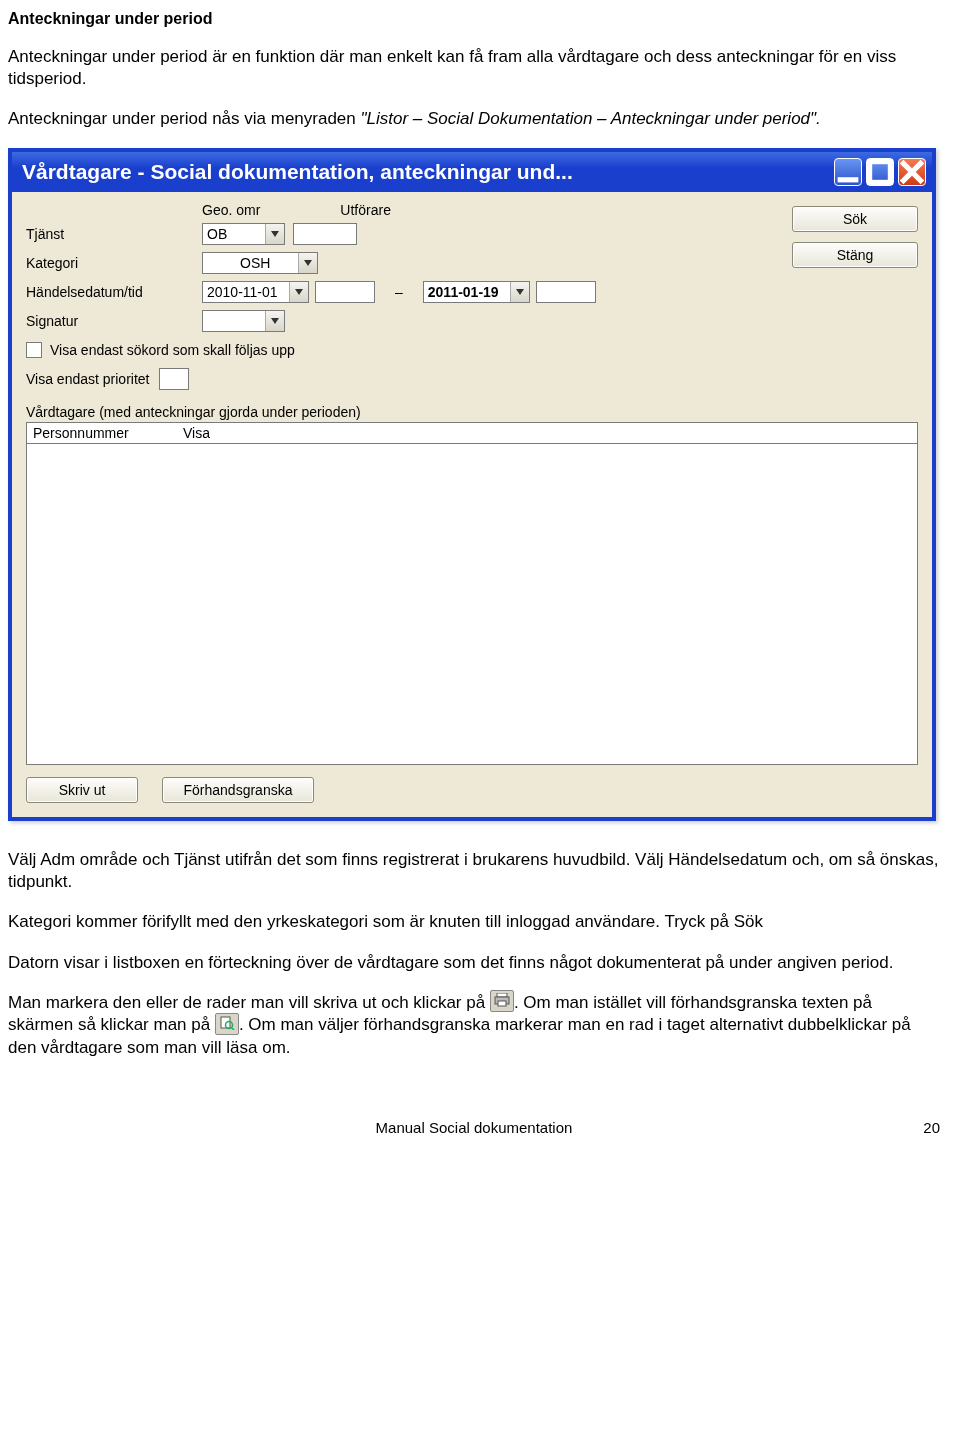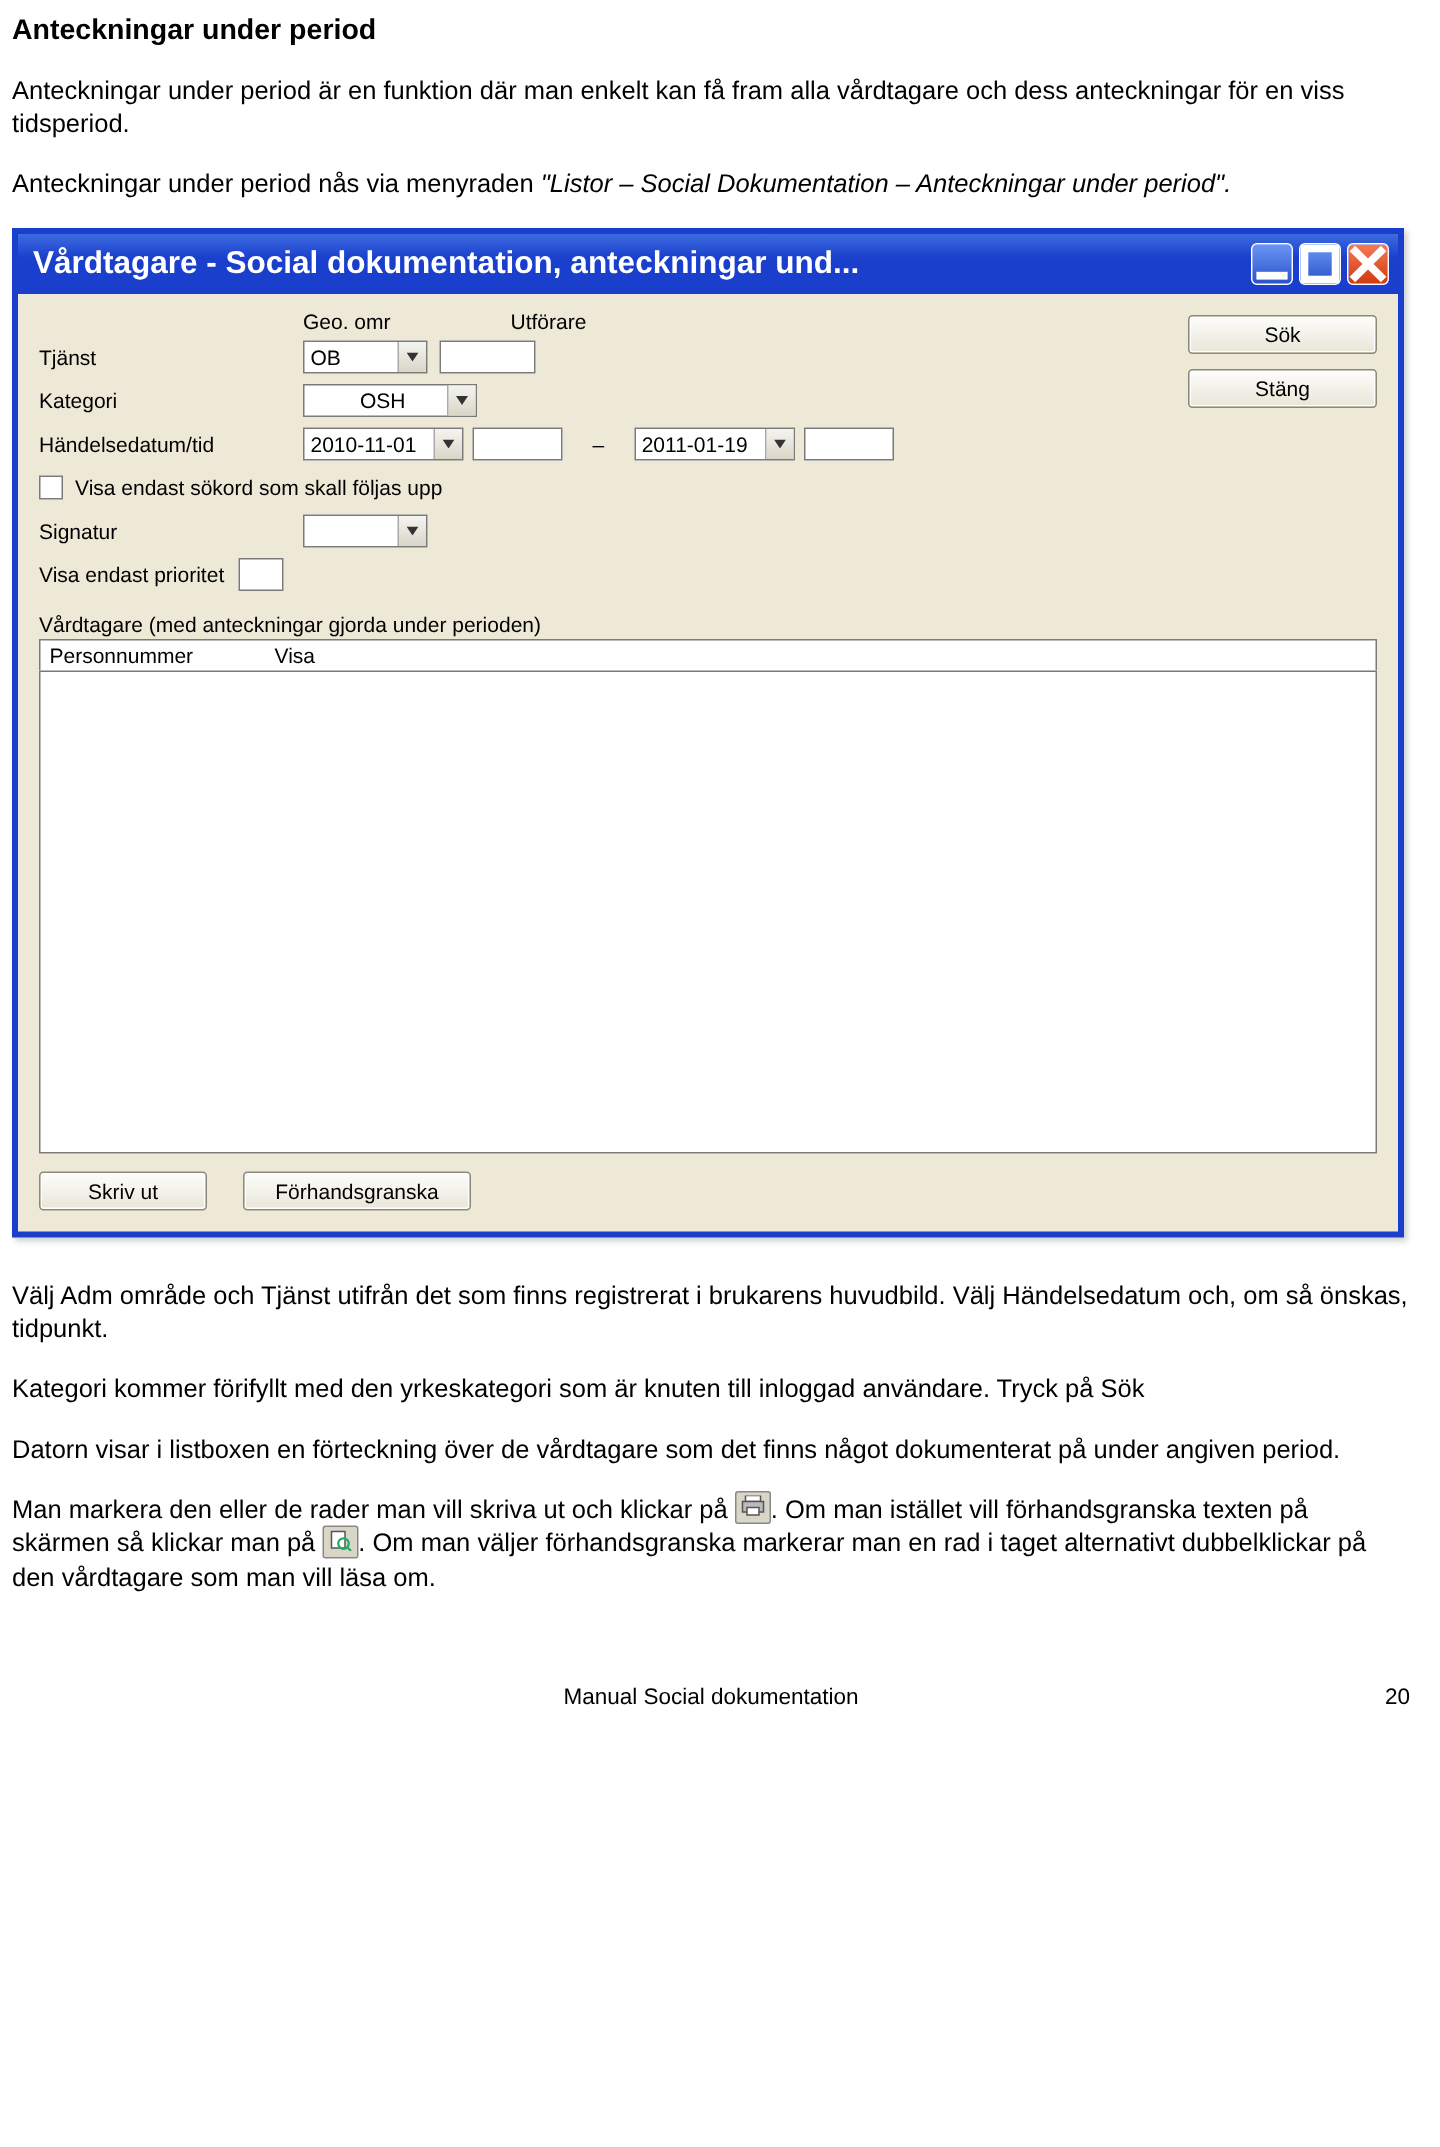--- a/index.html
+++ b/index.html
@@ -6,21 +6,21 @@
     font-family: Arial, Helvetica, sans-serif;
     font-size: 17px;
     color: #000;
     padding: 10px 20px 10px 8px;
     background: #fff;
     margin:0;
     width: 960px;
     box-sizing: border-box;
   }
   h2.page-title {
-    font-size: 19px;
+    font-size: 16px;
     font-weight: bold;
     margin: 0 0 18px 0;
   }
   p { margin: 0 0 18px 0; line-height: 1.3; }
   .italic { font-style: italic; }
   .app-window {
     border: 4px solid #1a3fcd;
     background: #eee8d6;
     width: 920px;
     margin-bottom: 28px;
@@ -221,45 +221,45 @@
             <span class="val" style="width:78px;">2010-11-01</span>
             <span class="arrow">
                 <svg viewBox="0 0 8 6">
                   <path d="M0 0 L8 0 L4 6 Z" fill="#333"></path>
                 </svg>
               </span>
           </span>
           <span class="tbox" style="width:60px;margin-left:6px;"></span>
           <span style="padding:0 20px;">–</span>
           <span class="combo">
-            <span class="val" style="width:78px;">2011-01-19</span>
+            <span class="val" style="width:78px;font-weight:bold;">2011-01-19</span>
             <span class="arrow">
                 <svg viewBox="0 0 8 6">
                   <path d="M0 0 L8 0 L4 6 Z" fill="#333"></path>
                 </svg>
               </span>
           </span>
           <span class="tbox" style="width:60px;margin-left:6px;"></span>
+        </div>
+
+        <div class="form-row">
+          <span class="lbl">Signatur</span>
+          <span class="combo">
+            <span class="val" style="width:54px;"></span>
+            <span class="arrow">
+                <svg viewBox="0 0 8 6">
+                  <path d="M0 0 L8 0 L4 6 Z" fill="#333"></path>
+                </svg>
+              </span>
+          </span>
         </div>
 
         <div class="form-row">
           <span class="check"></span>
           <span>Visa endast sökord som skall följas upp</span>
-        </div>
-
-        <div class="form-row">
-          <span class="lbl">Signatur</span>
-          <span class="combo">
-            <span class="val" style="width:54px;"></span>
-            <span class="arrow">
-                <svg viewBox="0 0 8 6">
-                  <path d="M0 0 L8 0 L4 6 Z" fill="#333"></path>
-                </svg>
-              </span>
-          </span>
         </div>
 
         <div class="form-row">
           <span class="lbl" style="width:auto;margin-right:10px;">Visa endast prioritet</span>
           <span class="tbox" style="width:30px;"></span>
         </div>
 
       </div>
 
       <div class="right-btns">

